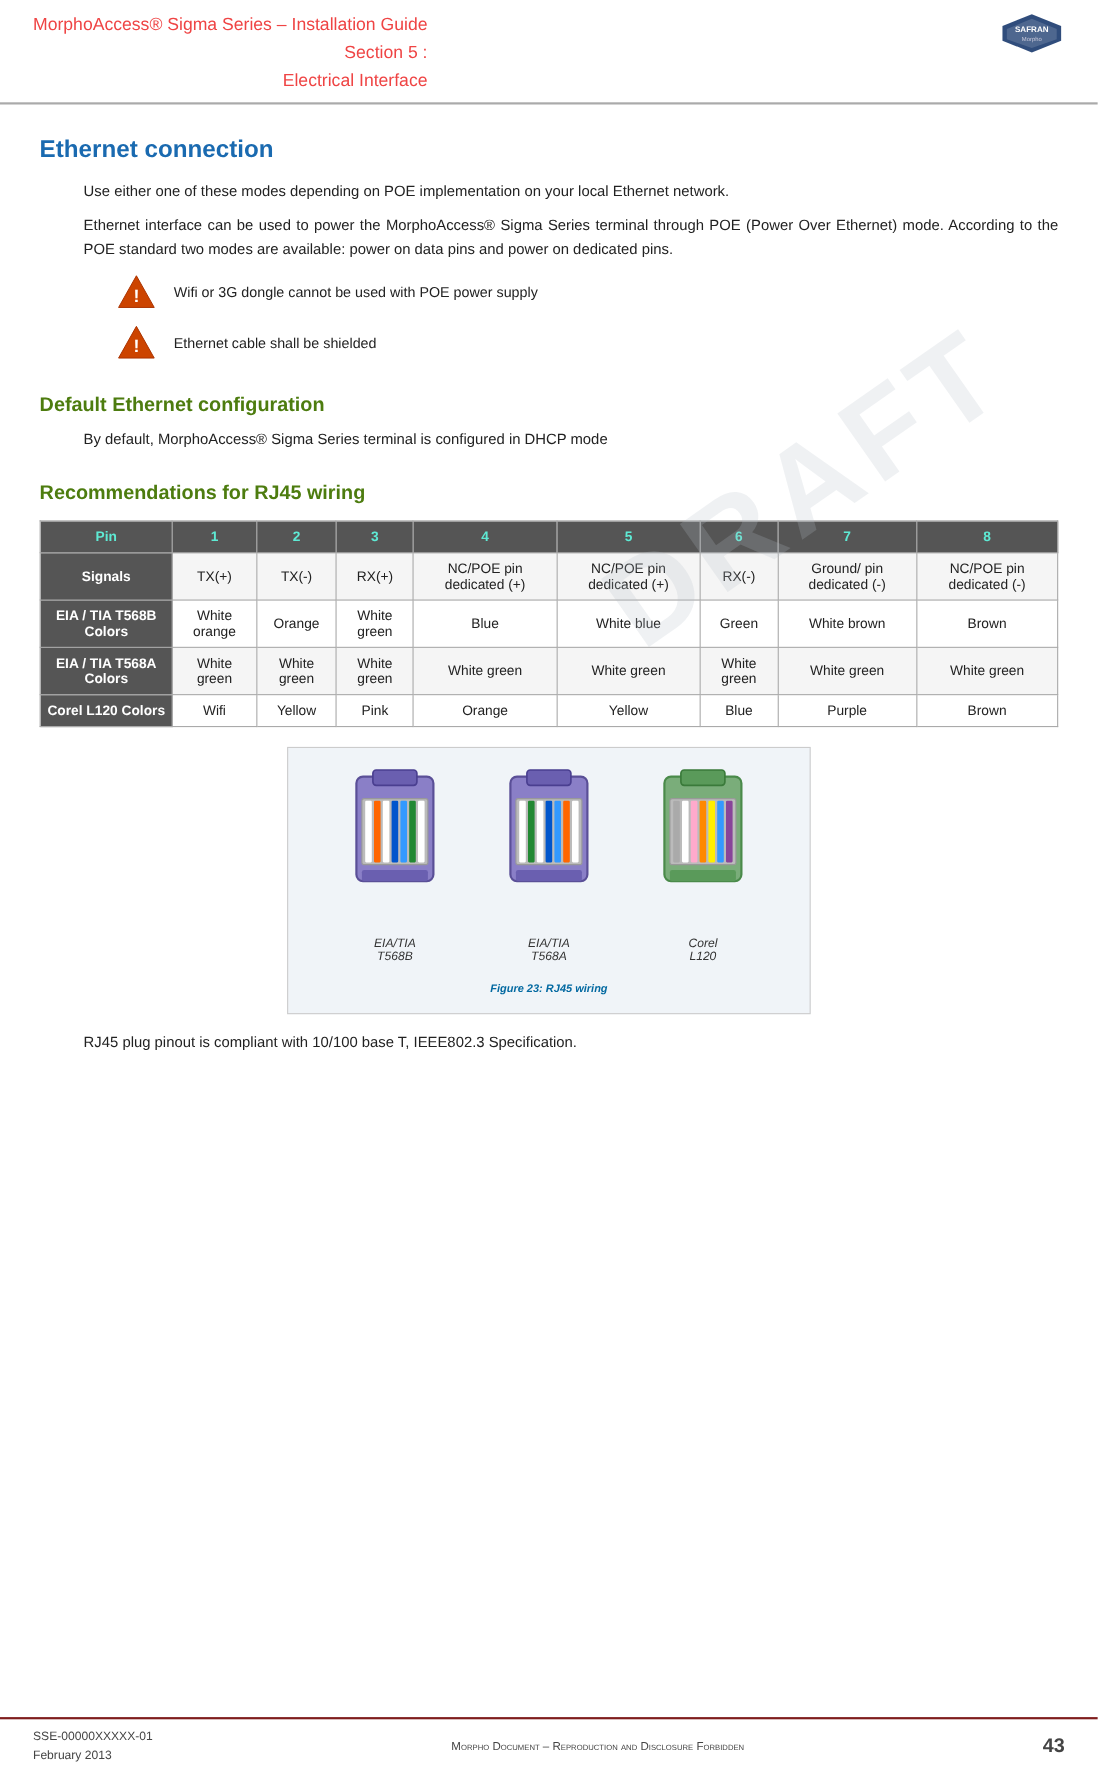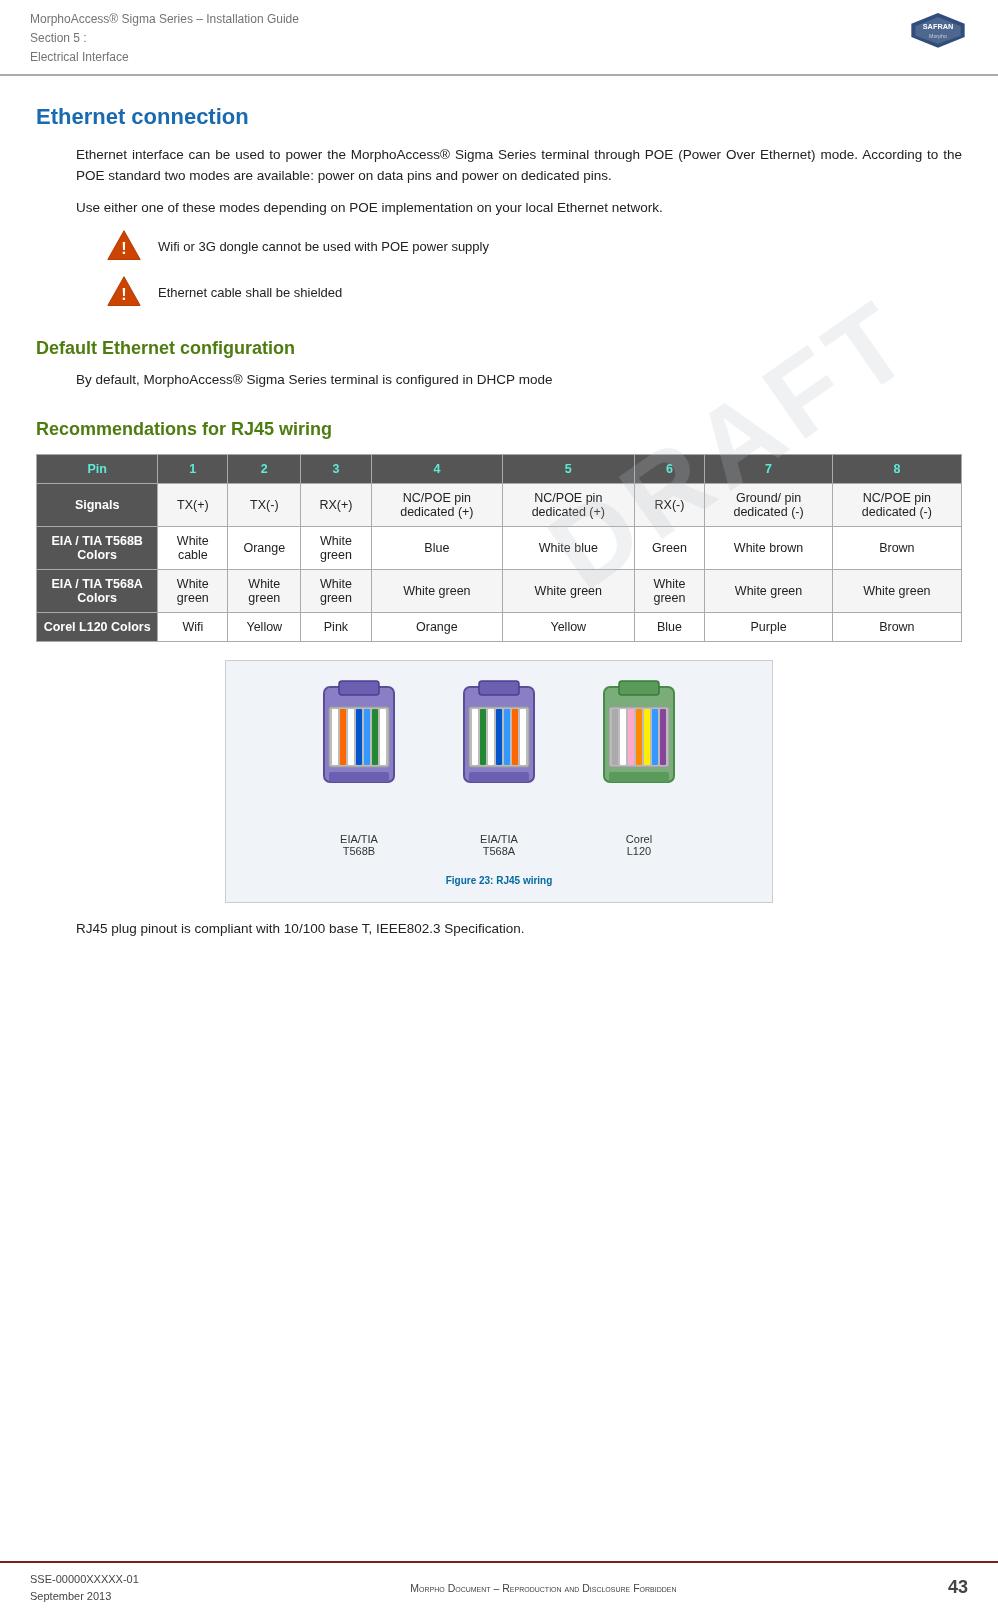--- a/index.html
+++ b/index.html
@@ -16,23 +16,24 @@
     
     .page-header {
       display: flex;
       justify-content: space-between;
       align-items: flex-start;
       padding: 10px 30px 6px 30px;
       border-bottom: 2px solid #aaa;
       margin-bottom: 0;
     }
     .header-left {
-      font-size: 12px;
-      color: #737373;
+      font-size: 16px;
+      color: #ef4444;
       line-height: 1.6;
+      text-align: right;
     }
     .header-logo {
       display: flex;
       flex-direction: column;
       align-items: center;
     }
     .logo-icon {
       width: 60px;
       height: 40px;
     }
@@ -117,22 +118,23 @@
     }
 
     
     .figure-container {
       display: flex;
       flex-direction: column;
       align-items: center;
       margin: 10px auto 10px auto;
       border: 1px solid #ccc;
       background: #f0f4f8;
-      width: 548px;
+      width: 476px;
       padding: 16px;
+      font-style: italic;
     }
     .figure-diagrams {
       display: flex;
       gap: 20px;
       justify-content: center;
       align-items: flex-end;
       margin-bottom: 10px;
     }
     .connector-diagram {
       display: flex;
@@ -219,22 +221,22 @@
       <text x="45" y="39" text-anchor="middle" font-size="8" fill="#ccd" font-family="Arial">Morpho</text>
     </svg>
   </div>
 </div>
 
 <div class="page-content">
 
   <div class="section-title">Ethernet connection</div>
 
   <div class="indent">
+    <p class="body-text">Use either one of these modes depending on POE implementation on your local Ethernet network.</p>
     <p class="body-text">Ethernet interface can be used to power the MorphoAccess® Sigma Series terminal through POE (Power Over Ethernet) mode. According to the POE standard two modes are available: power on data pins and power on dedicated pins.</p>
-    <p class="body-text">Use either one of these modes depending on POE implementation on your local Ethernet network.</p>
 
     <div class="warning-block">
       <svg class="warning-icon" viewBox="0 0 40 40">
         <polygon points="20,3 38,35 2,35" fill="#cc4400" stroke="#aa3300" stroke-width="1"></polygon>
         <text x="20" y="29" text-anchor="middle" font-size="18" font-weight="bold" fill="white" font-family="Arial">!</text>
       </svg>
       <span class="warning-text">Wifi or 3G dongle cannot be used with POE power supply</span>
     </div>
 
     <div class="warning-block">
@@ -274,21 +276,21 @@
           <td>TX(-)</td>
           <td>RX(+)</td>
           <td>NC/POE pin dedicated (+)</td>
           <td>NC/POE pin dedicated (+)</td>
           <td>RX(-)</td>
           <td>Ground/ pin dedicated (-)</td>
           <td>NC/POE pin dedicated (-)</td>
         </tr>
         <tr>
           <td>EIA / TIA T568B Colors</td>
-          <td>White cable</td>
+          <td>White orange</td>
           <td>Orange</td>
           <td>White green</td>
           <td>Blue</td>
           <td>White blue</td>
           <td>Green</td>
           <td>White brown</td>
           <td>Brown</td>
         </tr>
         <tr>
           <td>EIA / TIA T568A Colors</td>
@@ -378,17 +380,17 @@
     <div class="figure-caption">Figure 23: RJ45 wiring</div>
   </div>
 
   <p class="bottom-text">RJ45 plug pinout is compliant with 10/100 base T, IEEE802.3 Specification.</p>
 
 </div>
 
 <div class="page-footer">
   <div class="footer-left">
     <div>SSE-00000XXXXX-01</div>
-    <div>September 2013</div>
+    <div>February 2013</div>
   </div>
   <div class="footer-center">Morpho Document – Reproduction and Disclosure Forbidden</div>
   <div class="footer-right">43</div>
 </div>
 
 </body></html>

